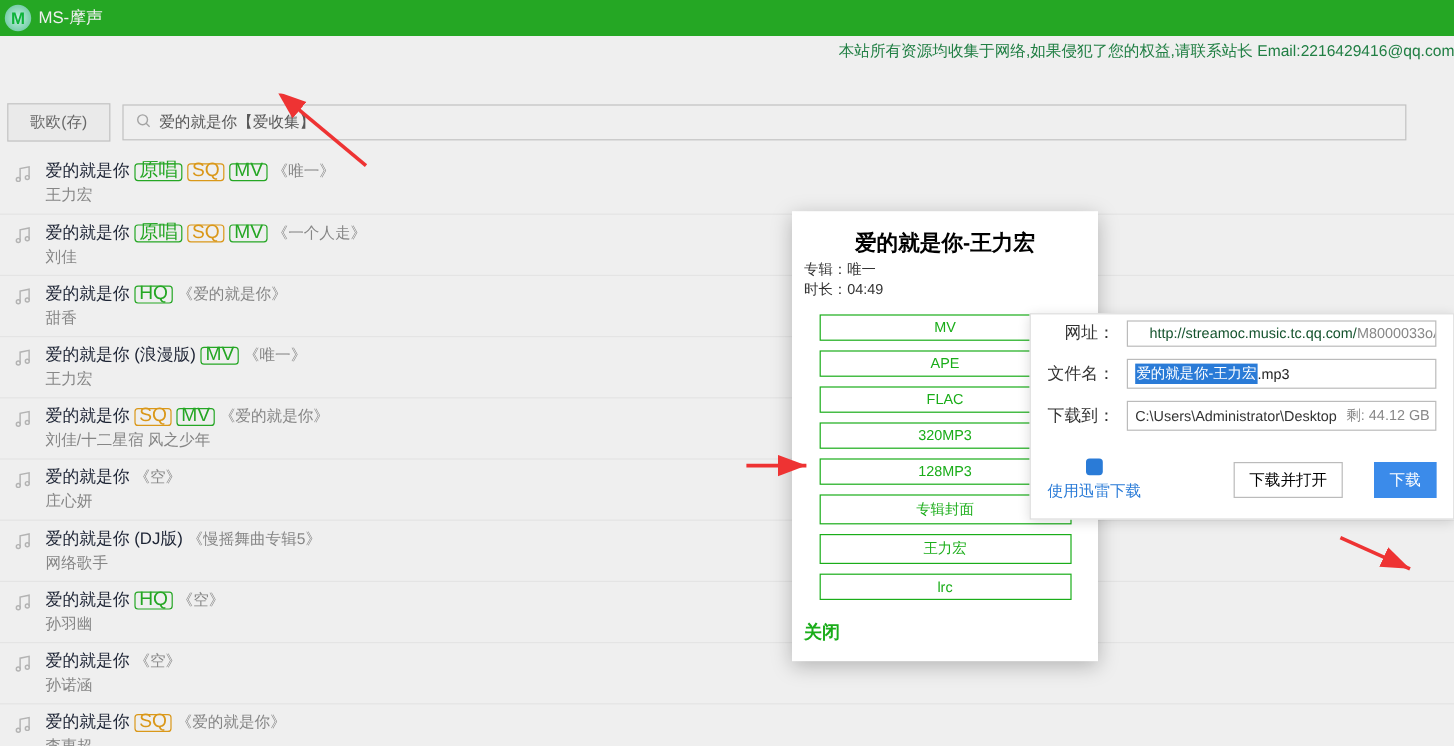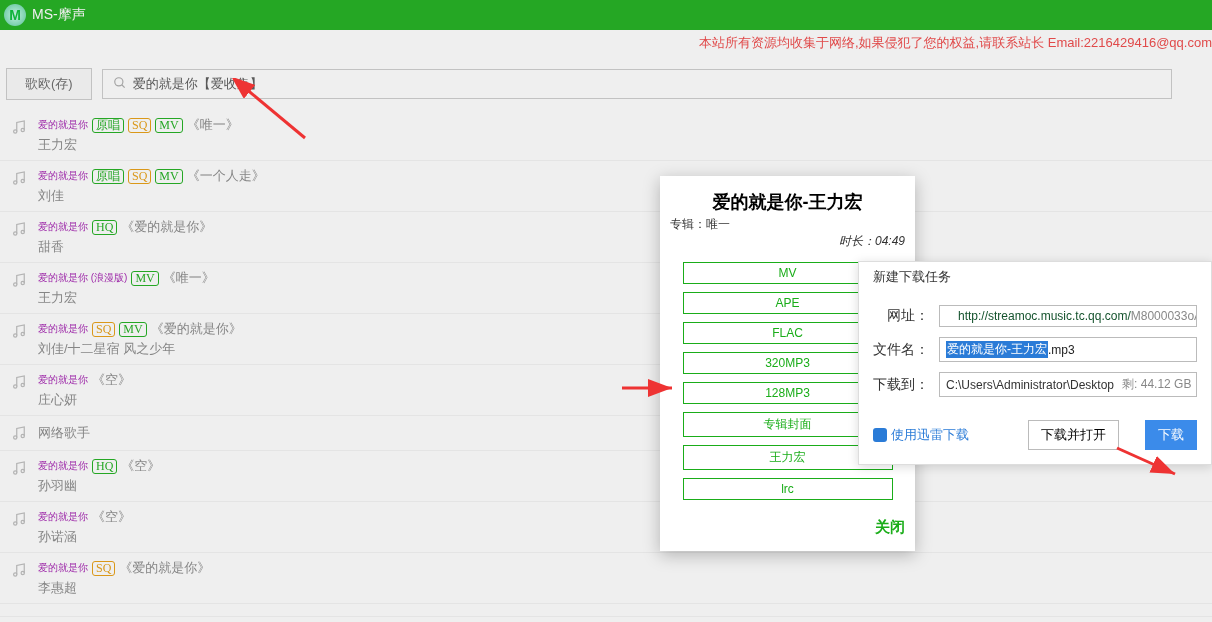--- a/index.html
+++ b/index.html
@@ -4,68 +4,68 @@
 <style>
 * { margin: 0; padding: 0; box-sizing: border-box; }
 body { font-family: "Microsoft YaHei", Arial, sans-serif; font-size: 13px; background: #fff; overflow: hidden; width: 1212px; height: 622px; position: relative; }
 
 
 .header { background: #1aad19; height: 30px; display: flex; align-items: center; padding: 0 4px; color: #fff; }
 .header-logo { width: 22px; height: 22px; border-radius: 50%; background: #0c6; display: inline-flex; align-items: center; justify-content: center; color: #0b3; font-weight: bold; font-size: 14px; background: radial-gradient(circle,#cfe,#5c9); }
 .header-title { margin-left: 6px; font-size: 14px; }
 
 
-.disclaimer { position: absolute; top: 30px; right: 0; color: #ef4444; font-size: 13px; padding: 4px 0; white-space: nowrap; }
-
-
-.toolbar { display: flex; align-items: center; padding: 38px 6px 10px; gap: 10px; }
+.disclaimer { position: absolute; top: 30px; right: 0; color: #15803d; font-size: 13px; padding: 4px 0; white-space: nowrap; }
+
+
+.toolbar { display: flex; align-items: center; padding: 56px 6px 10px; gap: 10px; }
 .tb-btn { border: 1px solid #ccc; background: #fafafa; color: #666; padding: 6px 18px; font-size: 13px; }
 .searchbox { flex: 1; border: 1px solid #ccc; display: flex; align-items: center; padding: 5px 10px; color: #888; max-width: 1070px; position: relative; }
 .searchbox .mag { margin-right: 6px; color: #aaa; }
 .searchbox span.txt { color: #555; }
 
 
 .tracks { }
 .track { display: flex; align-items: flex-start; padding: 6px 10px; border-bottom: 1px solid #f3f3f3; }
 .track .icon { width: 20px; height: 20px; margin: 2px 8px 0 0; color: #bbb; flex-shrink: 0; }
 .track .body { display: flex; flex-direction: column; }
 .track .line1 { display: flex; align-items: center; gap: 4px; }
-.track .title { color: #a21caf; font-size: 10px; }
-.badge { display: inline-flex; align-items: center; justify-content: center; border: 1px solid; border-radius: 3px; font-size: 12px; height: 15px; padding: 0 3px; line-height: 1; font-family: Liberation Serif, serif; }
+.track .title { color: #0f172a; font-size: 14px; }
+.badge { display: inline-flex; align-items: center; justify-content: center; border: 1px solid; border-radius: 3px; font-size: 16px; height: 15px; padding: 0 3px; line-height: 1; }
 .badge.org { border-color: #1aad19; color: #1aad19; } 
 .badge.sq { border-color: #e89c0c; color: #e89c0c; }
 .badge.mv { border-color: #1aad19; color: #1aad19; }
 .badge.hq { border-color: #1aad19; color: #1aad19; }
 .track .album { color: #888; font-size: 13px; }
 .track .artist { color: #888; font-size: 13px; margin-top: 2px; }
 
 
 .dim { position: absolute; inset: 0; background: rgba(120,120,120,0.12); pointer-events: none; z-index: 5; }
 
 
 .arrow { position: absolute; z-index: 40; pointer-events: none; }
 
 
 .modal { position: absolute; left: 660px; top: 176px; width: 255px; background: #fff; box-shadow: 0 4px 16px rgba(0,0,0,.25); z-index: 20; padding: 14px 10px 14px; }
 .modal h3 { text-align: center; font-size: 18px; font-weight: bold; margin-bottom: 2px; }
 .modal .sub { text-align: left; font-size: 12px; color: #333; }
-.modal .sub2 { text-align: right; font-size: 12px; color: #333; margin-bottom: 12px; font-style: italic; }
+.modal .sub2 { text-align: left; font-size: 12px; color: #333; margin-bottom: 12px; }
 .modal .opt { display: block; width: 210px; margin: 0 auto 8px; border: 1px solid #1aad19; color: #1aad19; text-align: center; padding: 3px 0; font-size: 12px; background: #fff; cursor: pointer; }
-.modal .close { display: block; text-align: right; color: #1aad19; font-size: 15px; margin-top: 18px; cursor: pointer; font-weight: bold; }
+.modal .close { display: block; text-align: left; color: #1aad19; font-size: 15px; margin-top: 18px; cursor: pointer; font-weight: bold; }
 
 
 .dldlg { position: absolute; left: 858px; top: 261px; right: 0; background: #fff; border: 1px solid #ddd; z-index: 30; box-shadow: 0 2px 10px rgba(0,0,0,.15); }
 .dldlg .ttl { padding: 6px 14px 14px; font-size: 13px; color: #333; }
 .dldlg .row { display: flex; align-items: center; padding: 5px 14px; gap: 10px; }
 .dldlg .lbl { width: 56px; text-align: right; color: #333; font-size: 14px; }
 .dldlg .inp { flex: 1; border: 1px solid #bbb; padding: 3px 6px; font-size: 12px; color: #888; display: flex; align-items: center; overflow: hidden; white-space: nowrap; }
 .dldlg .inp .sel { background: #2a7bd7; color: #fff; padding: 0 1px; }
 .dldlg .inp .muted { color: #14532d; margin-left: 12px; }
 .dldlg .linkrow { padding: 18px 14px 14px; display: flex; align-items: center; justify-content: space-between; }
-.dldlg .xl { color: #2a7bd7; display: inline-flex; align-items: center; gap: 4px; font-size: 13px; cursor: pointer; }
+.dldlg .xl { color: #2a7bd7; display: inline-flex; align-items: center; gap: 4px; font-size: 13px; cursor: pointer; flex-direction: column; }
 .dldlg .btns { display: flex; gap: 26px; }
 .dldlg .btn { border: 1px solid #bbb; background: #fff; padding: 5px 12px; font-size: 13px; cursor: pointer; }
 .dldlg .btn.primary { background: #3b8bea; color: #fff; border-color: #3b8bea; }
 .dlremain { color: #888; font-size: 12px; margin-left: 8px; white-space: nowrap; }
 
 svg.note { width: 18px; height: 18px; }
 </style>
 </head>
 <body>
 
@@ -187,20 +187,25 @@
       <div class="artist">庄心妍</div>
     </div>
     </div>
     <div class="track">
     <div class="icon"><svg class="note" viewBox="0 0 24 24" fill="none" stroke="currentColor" stroke-width="1.6">
           <path d="M9 18V6l10-2v12"></path>
           <circle cx="7" cy="18" r="2.2"></circle>
           <circle cx="17" cy="16" r="2.2"></circle>
         </svg></div>
     <div class="body">
+      <div class="line1">
+        <span class="title">爱的就是你 (DJ版)</span>
+
+        <span class="album">《慢摇舞曲专辑5》</span>
+      </div>
       <div class="artist">网络歌手</div>
     </div>
     </div>
     <div class="track">
     <div class="icon"><svg class="note" viewBox="0 0 24 24" fill="none" stroke="currentColor" stroke-width="1.6">
           <path d="M9 18V6l10-2v12"></path>
           <circle cx="7" cy="18" r="2.2"></circle>
           <circle cx="17" cy="16" r="2.2"></circle>
         </svg></div>
     <div class="body">
@@ -285,21 +290,20 @@
       <a class="opt">320MP3</a>
       <a class="opt">128MP3</a>
       <a class="opt">专辑封面</a>
       <a class="opt">王力宏</a>
       <a class="opt">lrc</a>
     </div>
   <a class="close">关闭</a>
 </div>
 
 <div class="dldlg">
-  <div class="ttl">新建下载任务</div>
   <div class="row">
     <div class="lbl">网址：</div>
     <div class="inp">
       <span class="muted">http://streamoc.music.tc.qq.com/</span>
         <span>M8000033oA8</span>
     </div>
   </div>
   <div class="row">
     <div class="lbl">文件名：</div>
     <div class="inp" style="color:#222;">

